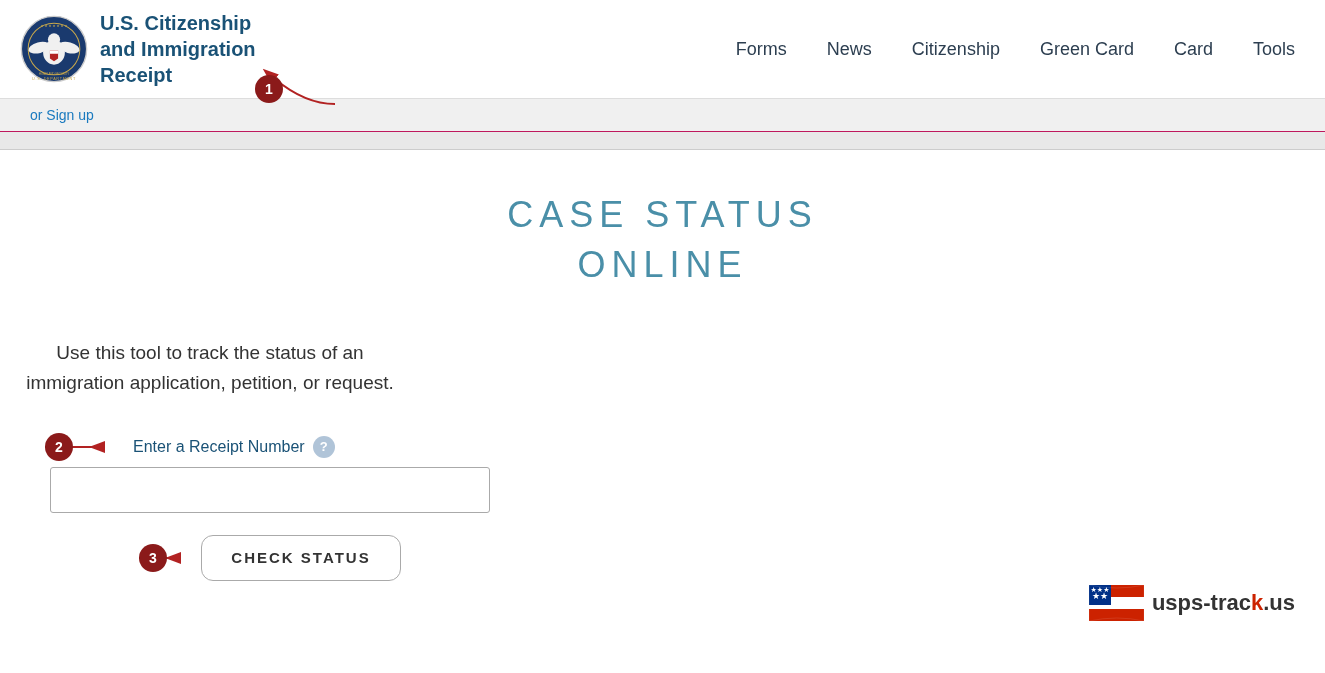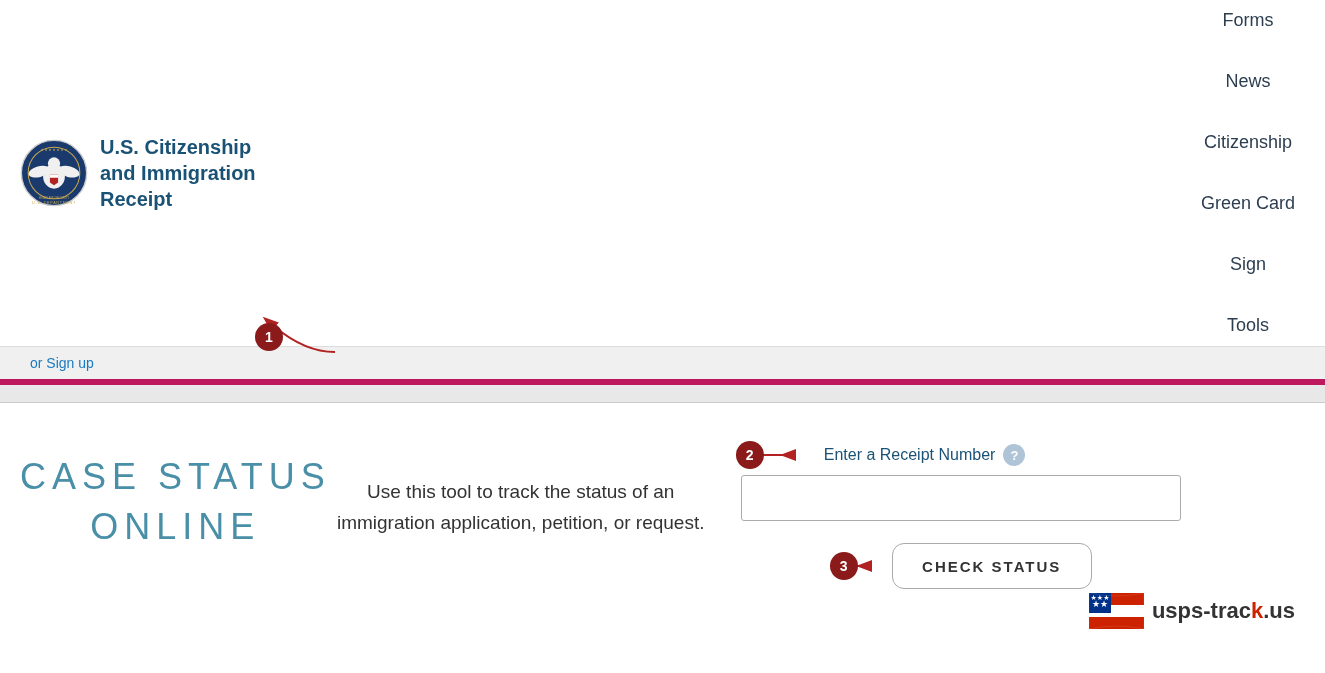--- a/index.html
+++ b/index.html
@@ -28,54 +28,53 @@
     .logo-text {
       font-size: 20px;
       font-weight: bold;
       color: #1a5276;
       line-height: 1.3;
     }
     .nav {
       display: flex;
       align-items: center;
       gap: 40px;
-      flex-direction: column;
     }
     .nav-item {
       font-size: 18px;
       color: #2c3e50;
       cursor: pointer;
       text-decoration: none;
       font-weight: 400;
     }
 
     
     .signin-bar {
       background: #f0f0f0;
       padding: 8px 30px;
       font-size: 14px;
       color: #333;
-      border-bottom: 6px solid #be185d;
+      border-bottom: 1px solid #be185d;
     }
     .signin-bar a {
       color: #1a7abf;
       text-decoration: none;
     }
 
     
     .divider-bar {
       background: #e8e8e8;
       height: 18px;
       border-bottom: 1px solid #ccc;
     }
 
     
     .main-content {
       display: flex;
-      align-items: center;
+      flex-direction: column;
       padding: 40px 20px 60px;
       position: relative;
     }
 
     .page-title {
       font-size: 36px;
       font-weight: 300;
       color: #4a8fa8;
       letter-spacing: 6px;
       text-align: center;
@@ -206,21 +205,21 @@
         <span>U.S. Citizenship</span><br>
         <span>and Immigration</span><br>
         <span>Receipt</span>
       </div>
     </div>
     <nav class="nav">
       <a class="nav-item">Forms</a>
       <a class="nav-item">News</a>
       <a class="nav-item">Citizenship</a>
       <a class="nav-item">Green Card</a>
-      <a class="nav-item">Sign</a>
+      <a class="nav-item">Card</a>
       <a class="nav-item">Tools</a>
     </nav>
   </div>
 
   <div style="position:relative; height:0; overflow:visible;">
     <div style="position:absolute; top:-30px; left:255px; display:flex; align-items:center; pointer-events:none;">
       <div class="annotation">1</div>
       <svg width="80" height="40" viewBox="0 0 80 40" style="overflow:visible;">
         <defs>
             <marker id="ah1" markerWidth="8" markerHeight="8" refX="0" refY="3" orient="auto">

